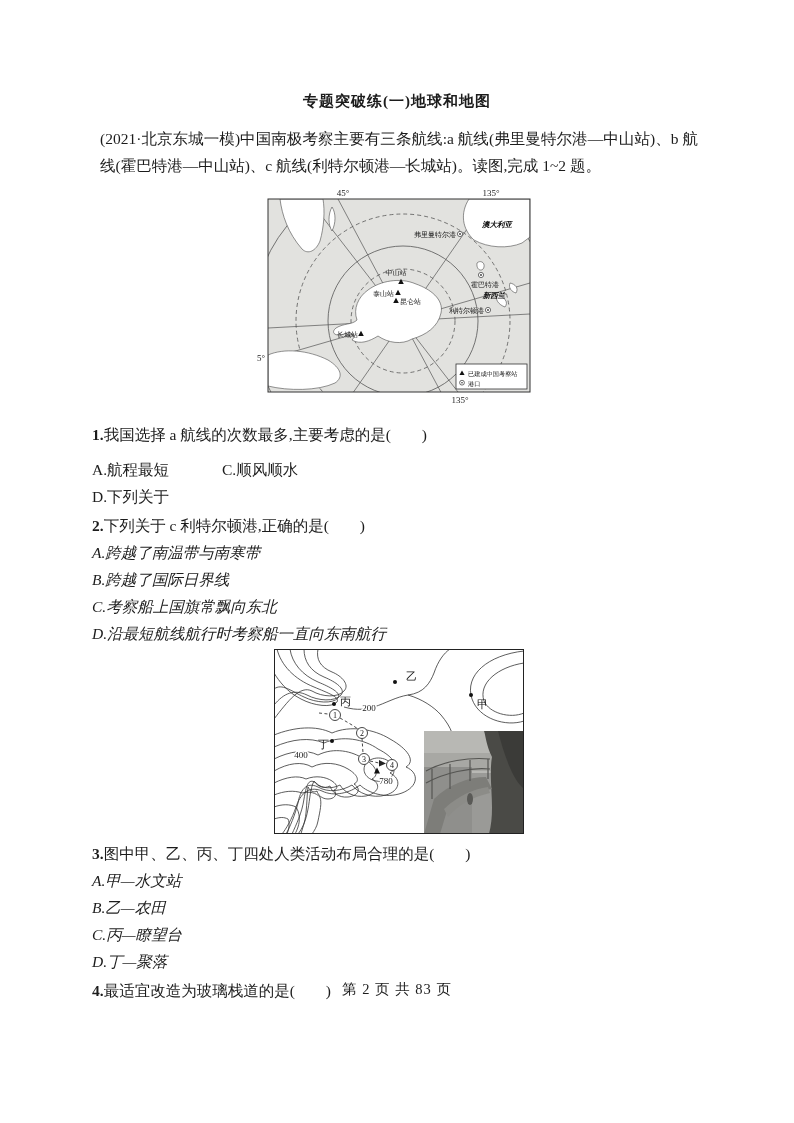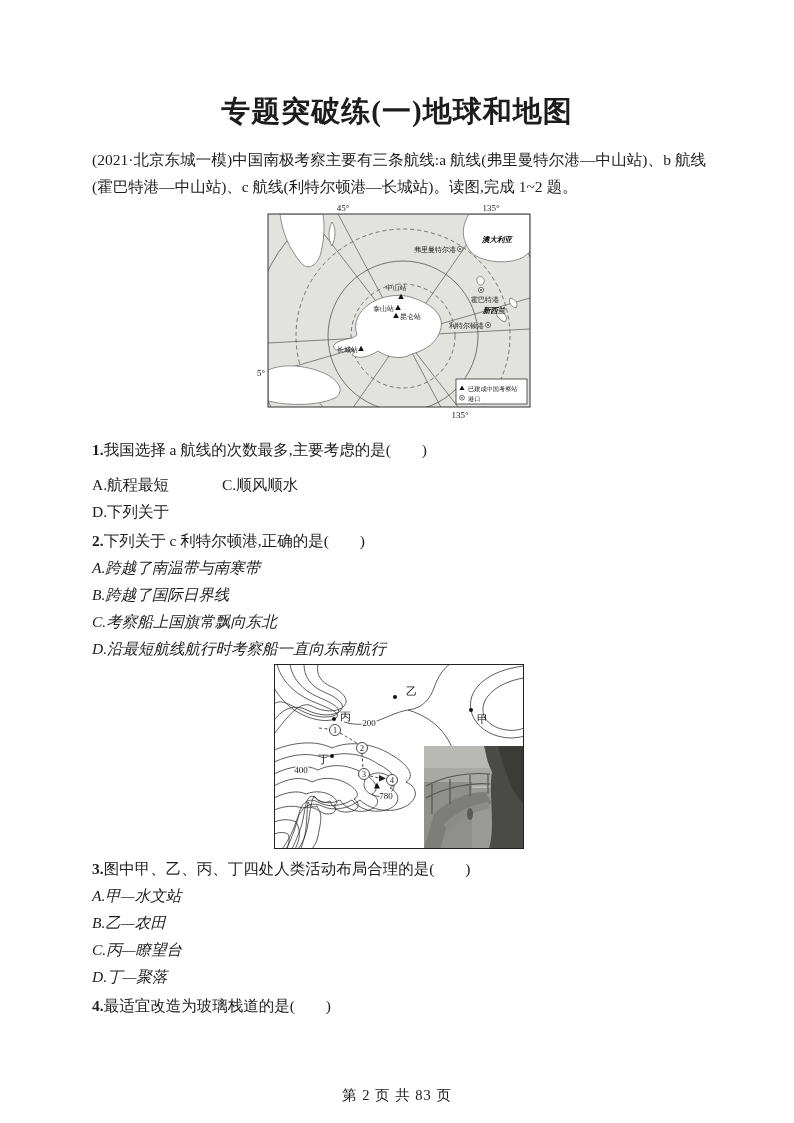--- a/index.html
+++ b/index.html
@@ -3,35 +3,35 @@
 <meta charset="utf-8">
 <style>
   html,body{margin:0;padding:0;}
   body{
     width:794px;height:1123px;background:#ffffff;position:relative;
     font-family:"Liberation Serif","DejaVu Serif",serif;color:#1c1c1c;
     overflow:hidden;
   }
   .page{position:absolute;inset:0;}
   .title{
-    text-align:center;font-size:29px;font-weight:bold;
+    text-align:center;font-size:15px;font-weight:bold;
     margin:92px 0 14px 0;letter-spacing:1px;
   }
   .content{padding:0 88px 0 92px;font-size:15.5px;}
-  .para{line-height:27px;text-align:justify;margin:0;}
+  .para{line-height:27px;text-align:justify;margin:8px;}
   .fig{text-align:center;margin:2px 0 0 0;}
   .stem{line-height:26px;margin-top:3px;}
   .qnum{font-weight:bold;}
   .opt-grid{
     display:grid;grid-template-columns:130px auto;width:330px;
     margin-top:8px;line-height:27px;
   }
   .opt-block div{line-height:27px;font-style:italic;}
   .footer{
-    position:absolute;top:1086px;left:0;right:0;text-align:center;
+    position:absolute;top:980px;left:0;right:0;text-align:center;
     font-size:14.5px;letter-spacing:1px;
   }
   svg text{font-family:"Liberation Serif","DejaVu Serif",serif;}
   .halo{paint-order:stroke;stroke:#ffffff;stroke-width:3px;fill:#222;}
 </style>
 </head>
 <body>
 
 <div class="page">
 

